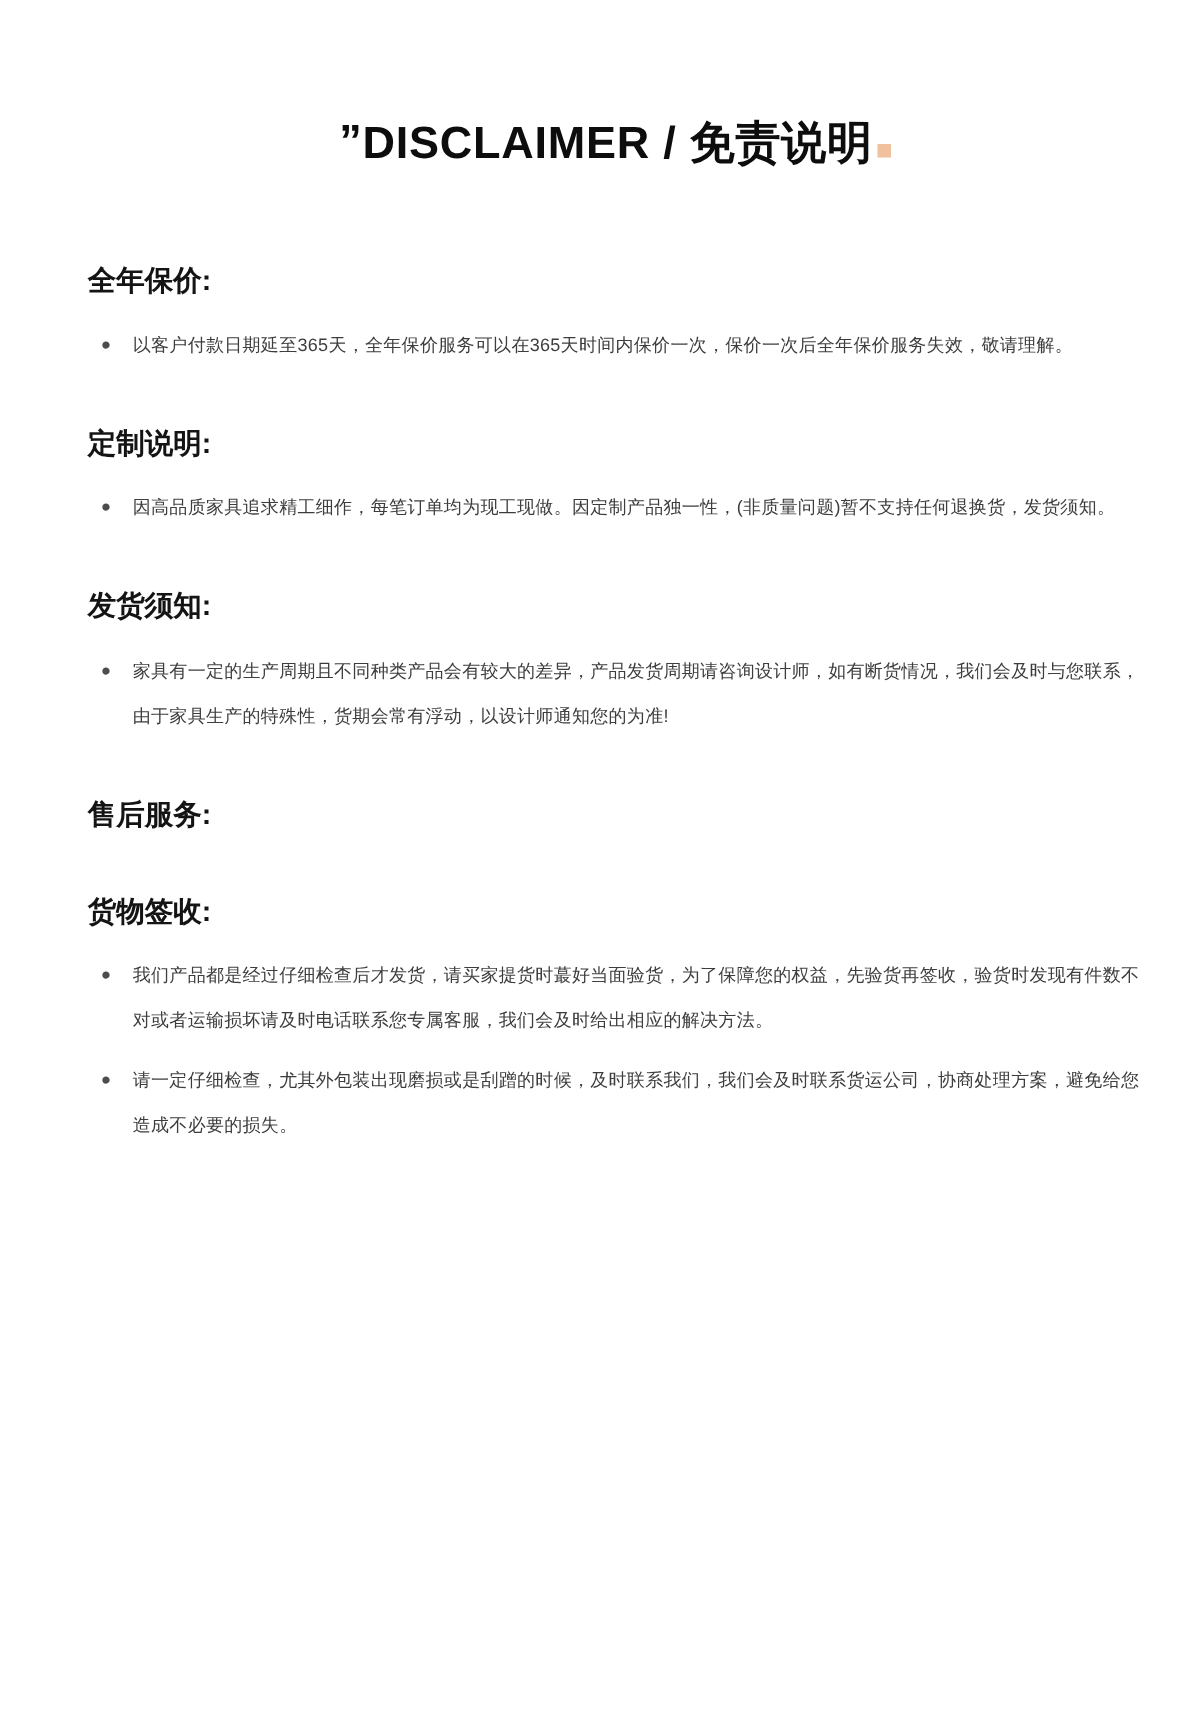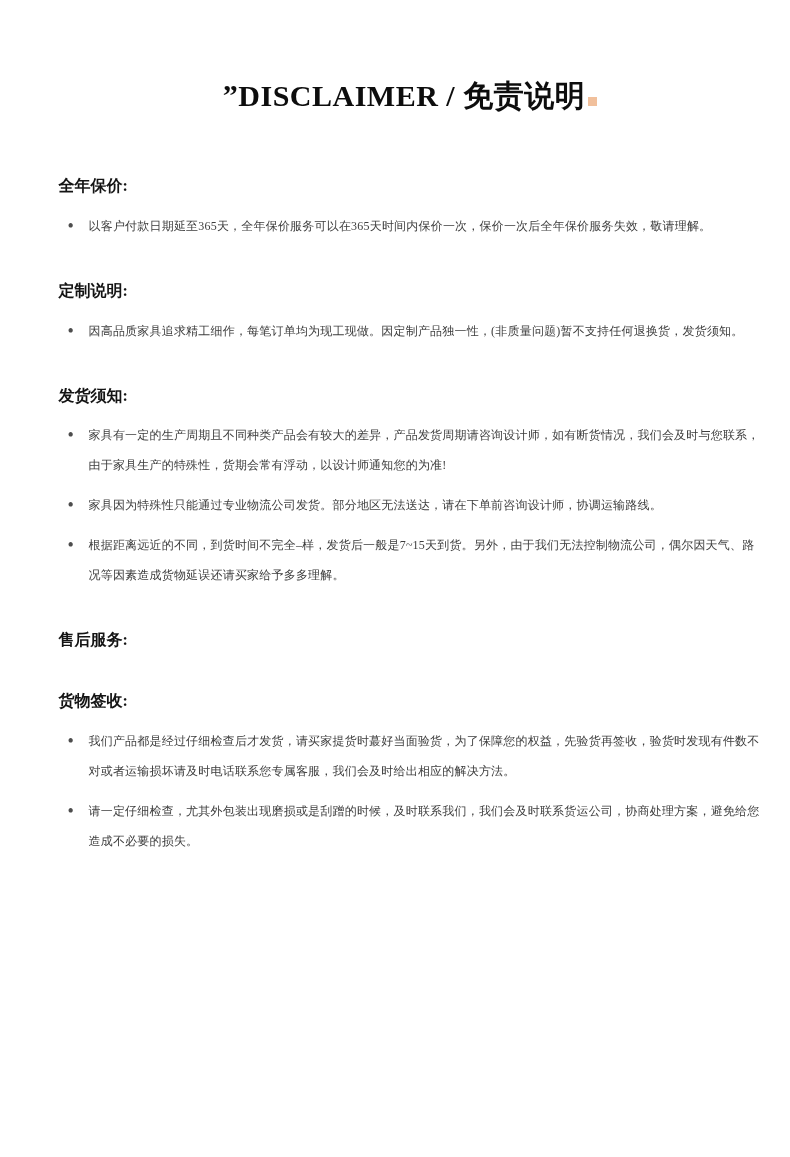--- a/index.html
+++ b/index.html
@@ -8,21 +8,21 @@
     background: #ffffff;
   }
   .page {
     width: 769px;
     height: 1157px;
     margin: 0 auto;
     background: #ffffff;
     box-sizing: border-box;
     padding: 78px 18px 0 48px;
     overflow: hidden;
-    font-family: Liberation Serif, serif;
+    font-family: Liberation Sans, sans-serif;
   }
   .title {
     margin: 0;
     text-align: center;
     font-size: 30px;
     font-weight: 700;
     color: #0d0d0d;
     line-height: 1.2;
     letter-spacing: 0.5px;
     white-space: pre;
@@ -33,21 +33,21 @@
     top: -1px;
   }
   .accent-dot {
     display: inline-block;
     width: 9px;
     height: 9px;
     margin-left: 3px;
     vertical-align: baseline;
   }
   .section h2 {
-    font-size: 16px;
+    font-size: 19px;
     font-weight: 700;
     color: #141414;
     margin: 40px 0 14px 0;
     line-height: 1.3;
   }
   .section:first-child h2 {
     margin-top: 62px;
   }
   .bullets {
     list-style: none;
@@ -90,24 +90,20 @@
           <li>因高品质家具追求精工细作，每笔订单均为现工现做。因定制产品独一性，(非质量问题)暂不支持任何退换货，发货须知。</li>
         </ul>
       </section>
       <section class="section">
         <h2>发货须知:</h2>
         <ul class="bullets">
           <li>家具有一定的生产周期且不同种类产品会有较大的差异，产品发货周期请咨询设计师，如有断货情况，我们会及时与您联系，由于家具生产的特殊性，货期会常有浮动，以设计师通知您的为准!</li>
         </ul>
       </section>
       <section class="section">
-        <ul class="bullets">
-          <li>家具因为特殊性只能通过专业物流公司发货。部分地区无法送达，请在下单前咨询设计师，协调运输路线。</li>
-          <li>根据距离远近的不同，到货时间不完全–样，发货后一般是7~15天到货。另外，由于我们无法控制物流公司，偶尔因天气、路况等因素造成货物延误还请买家给予多多理解。</li>
-        </ul>
       </section>
       <section class="section">
         <h2>售后服务:</h2>
       </section>
       <section class="section">
         <h2>货物签收:</h2>
         <ul class="bullets">
           <li>我们产品都是经过仔细检查后才发货，请买家提货时蕞好当面验货，为了保障您的权益，先验货再签收，验货时发现有件数不对或者运输损坏请及时电话联系您专属客服，我们会及时给出相应的解决方法。</li>
           <li>请一定仔细检查，尤其外包装出现磨损或是刮蹭的时候，及时联系我们，我们会及时联系货运公司，协商处理方案，避免给您造成不必要的损失。</li>
         </ul>

